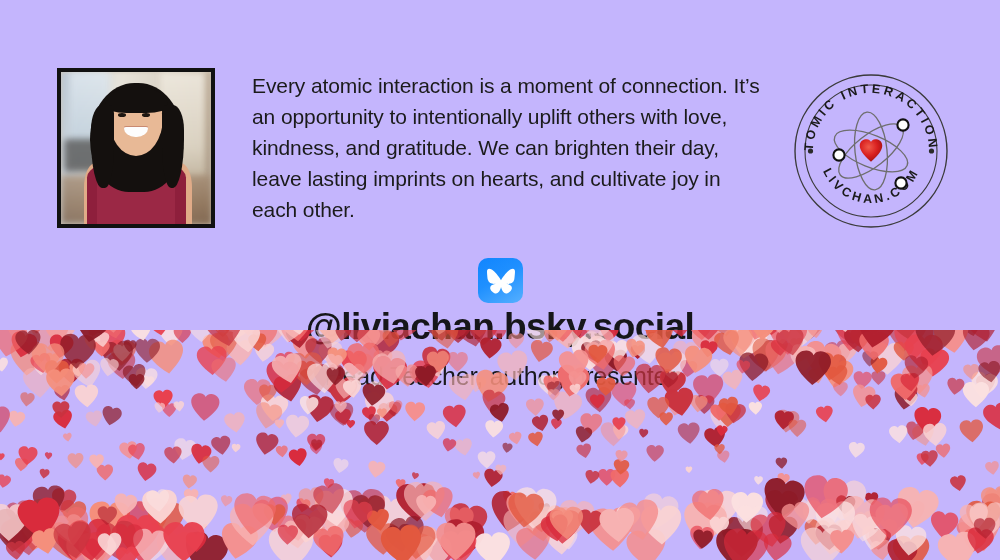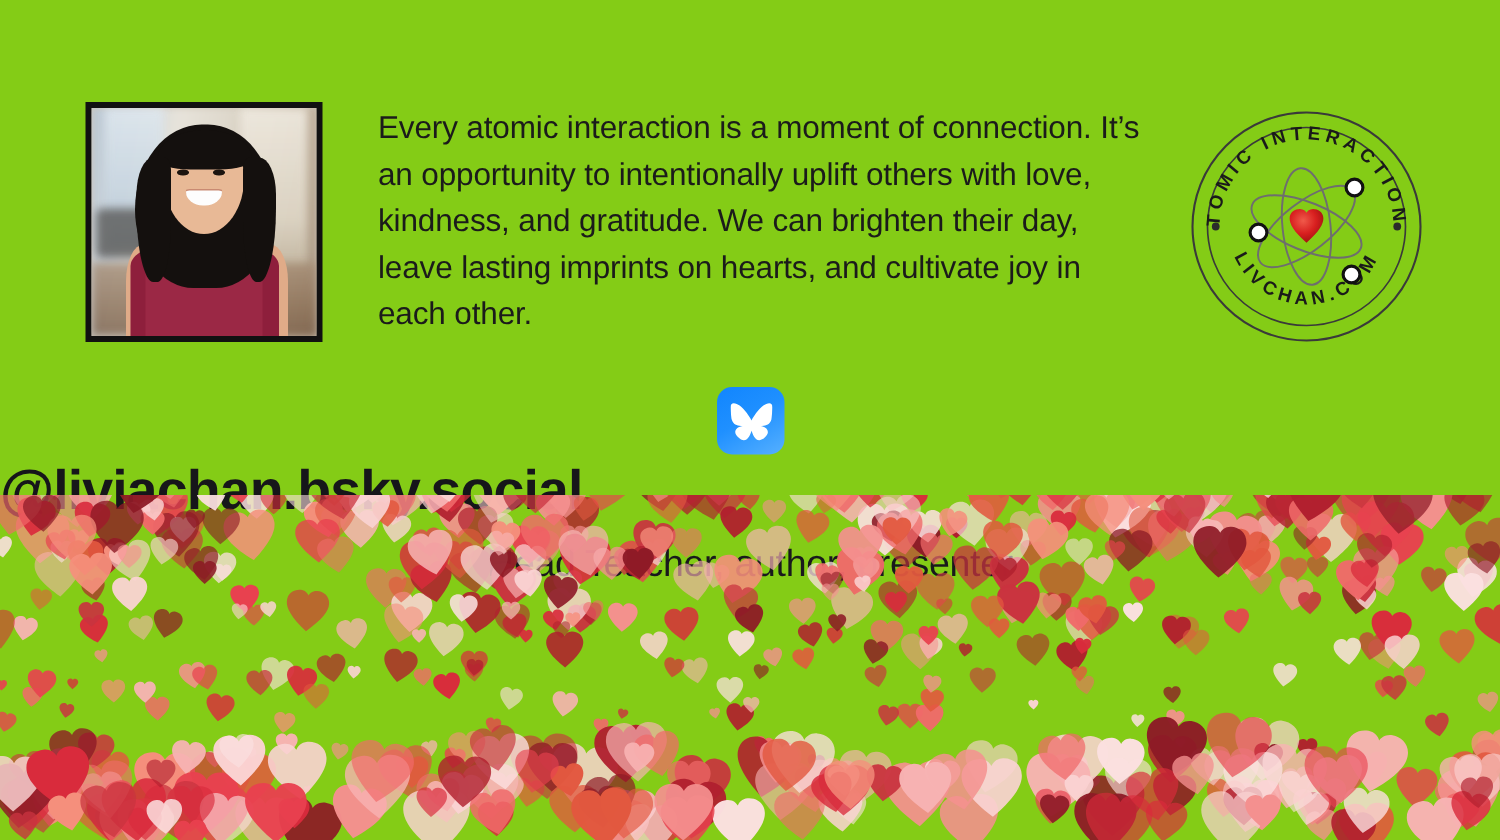--- a/index.html
+++ b/index.html
@@ -13,21 +13,21 @@
     background: #fbfbfb;
     font-family: "Liberation Sans", sans-serif;
     position: relative;
   }
 
   #slide {
     position: absolute;
     inset: 0;
     width: 1000px;
     height: 560px;
-    background: #84cc16;
+    background: #c4b5fd;
     overflow: hidden;
   }
 
   
   #photo-frame {
     position: absolute;
     left: 57px;
     top: 68px;
     width: 158px;
     height: 160px;
@@ -218,21 +218,21 @@
     justify-content: center;
   }
   #bsky-icon svg { width: 28px; height: 28px; display: block; }
 
   
   #handle {
     position: absolute;
     left: 0;
     right: 0;
     top: 306px;
-    text-align: left;
+    text-align: center;
     font-size: 37px;
     font-weight: bold;
     color: #16161a;
     letter-spacing: -0.6px;
   }
   #tagline {
     position: absolute;
     left: 0;
     right: 0;
     top: 362px;

